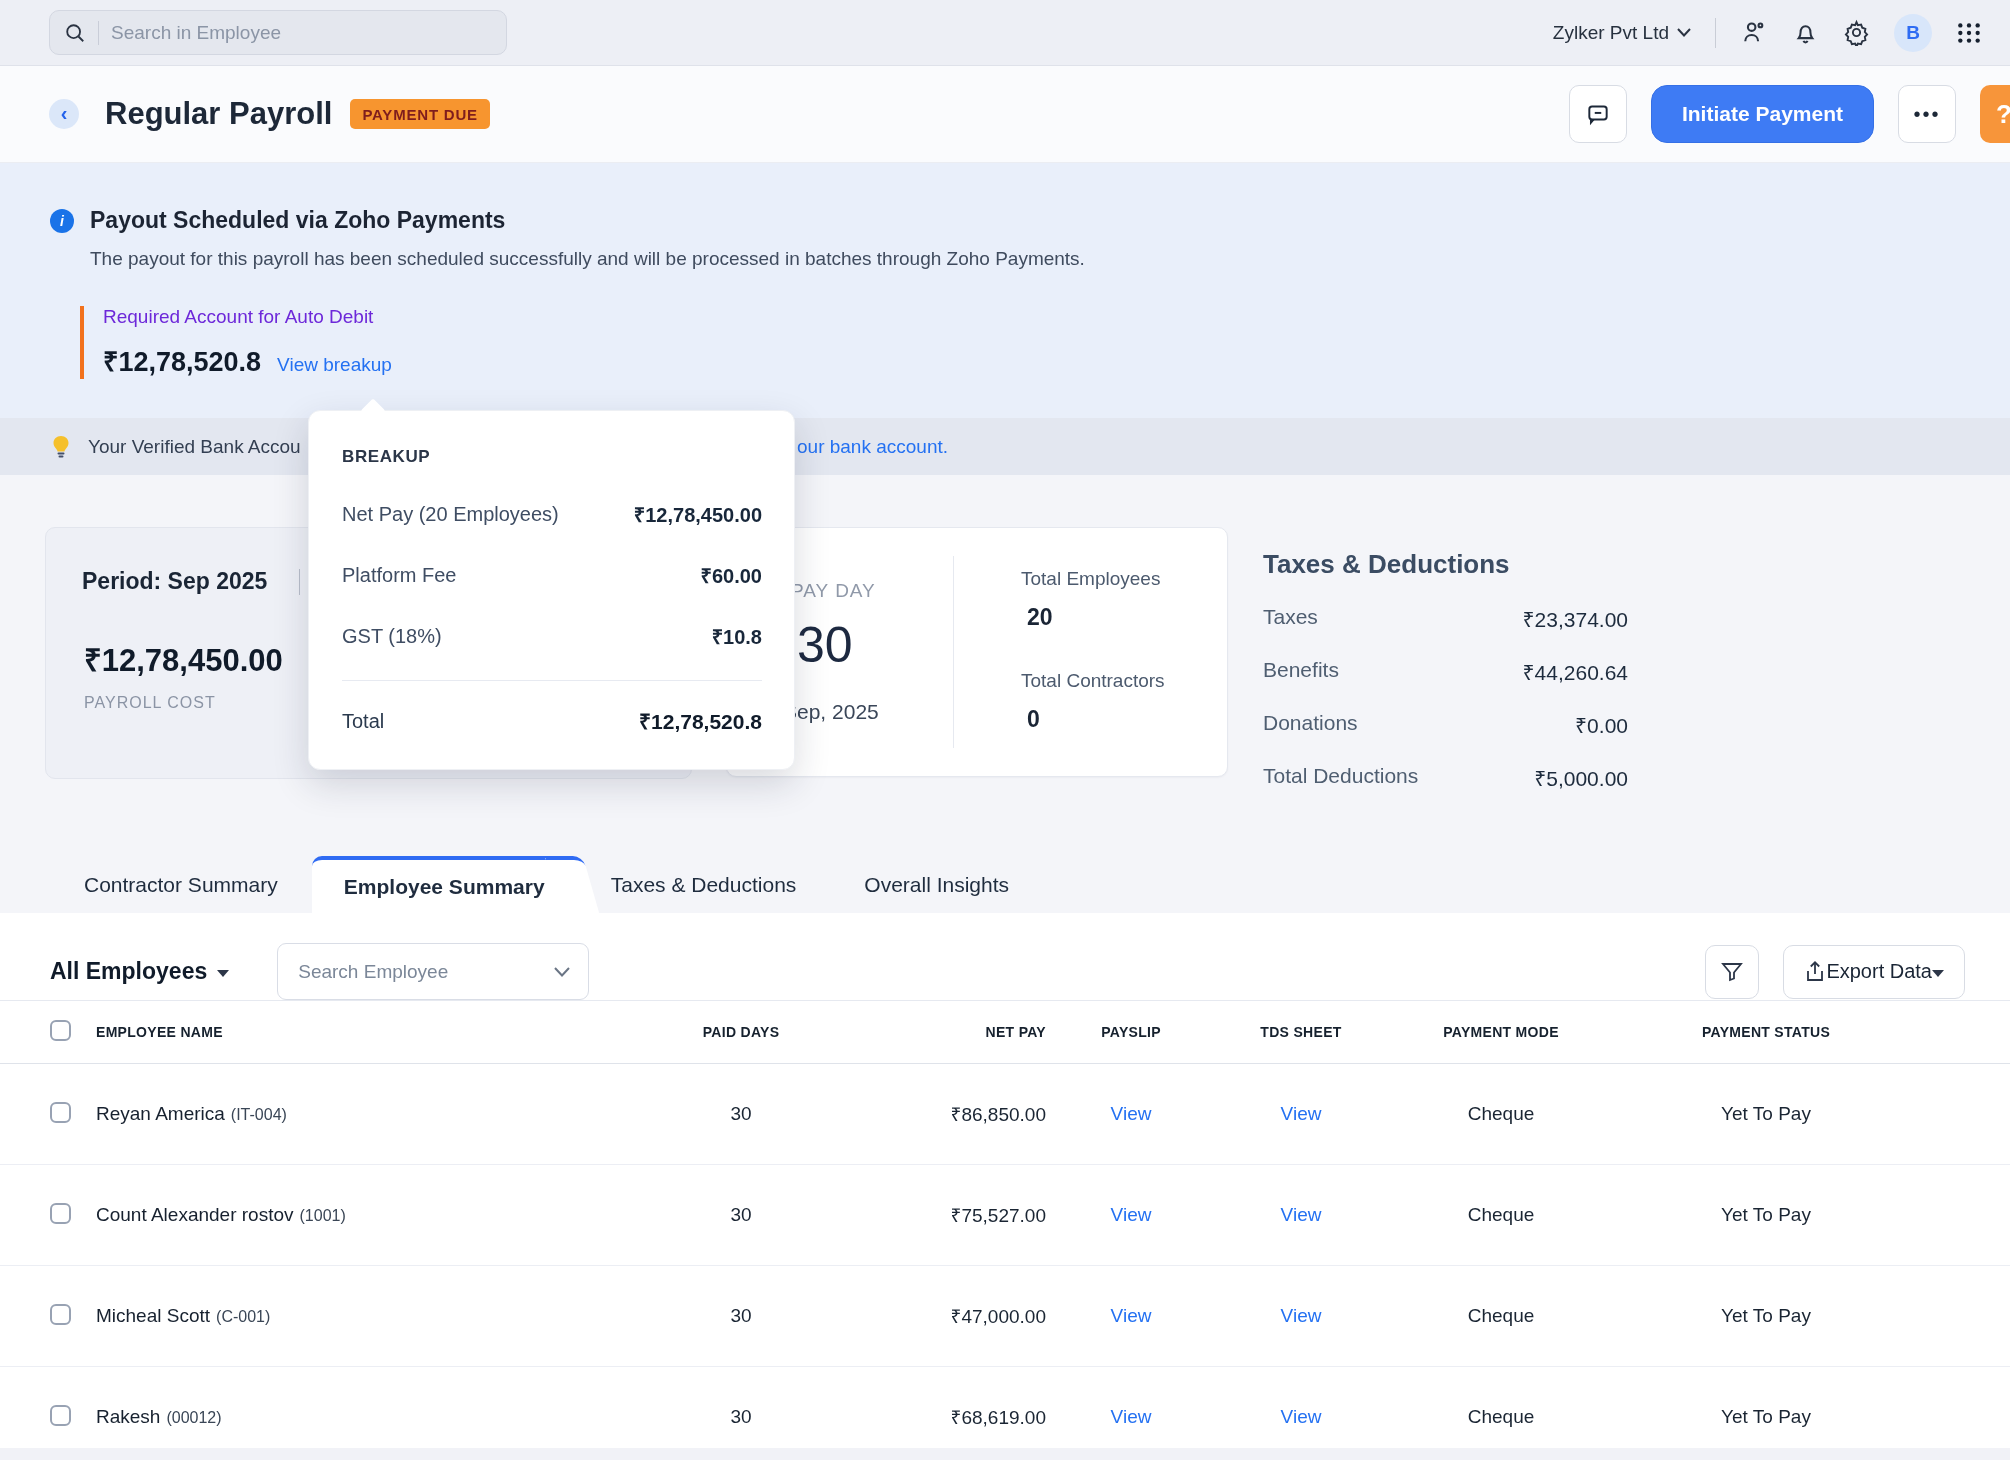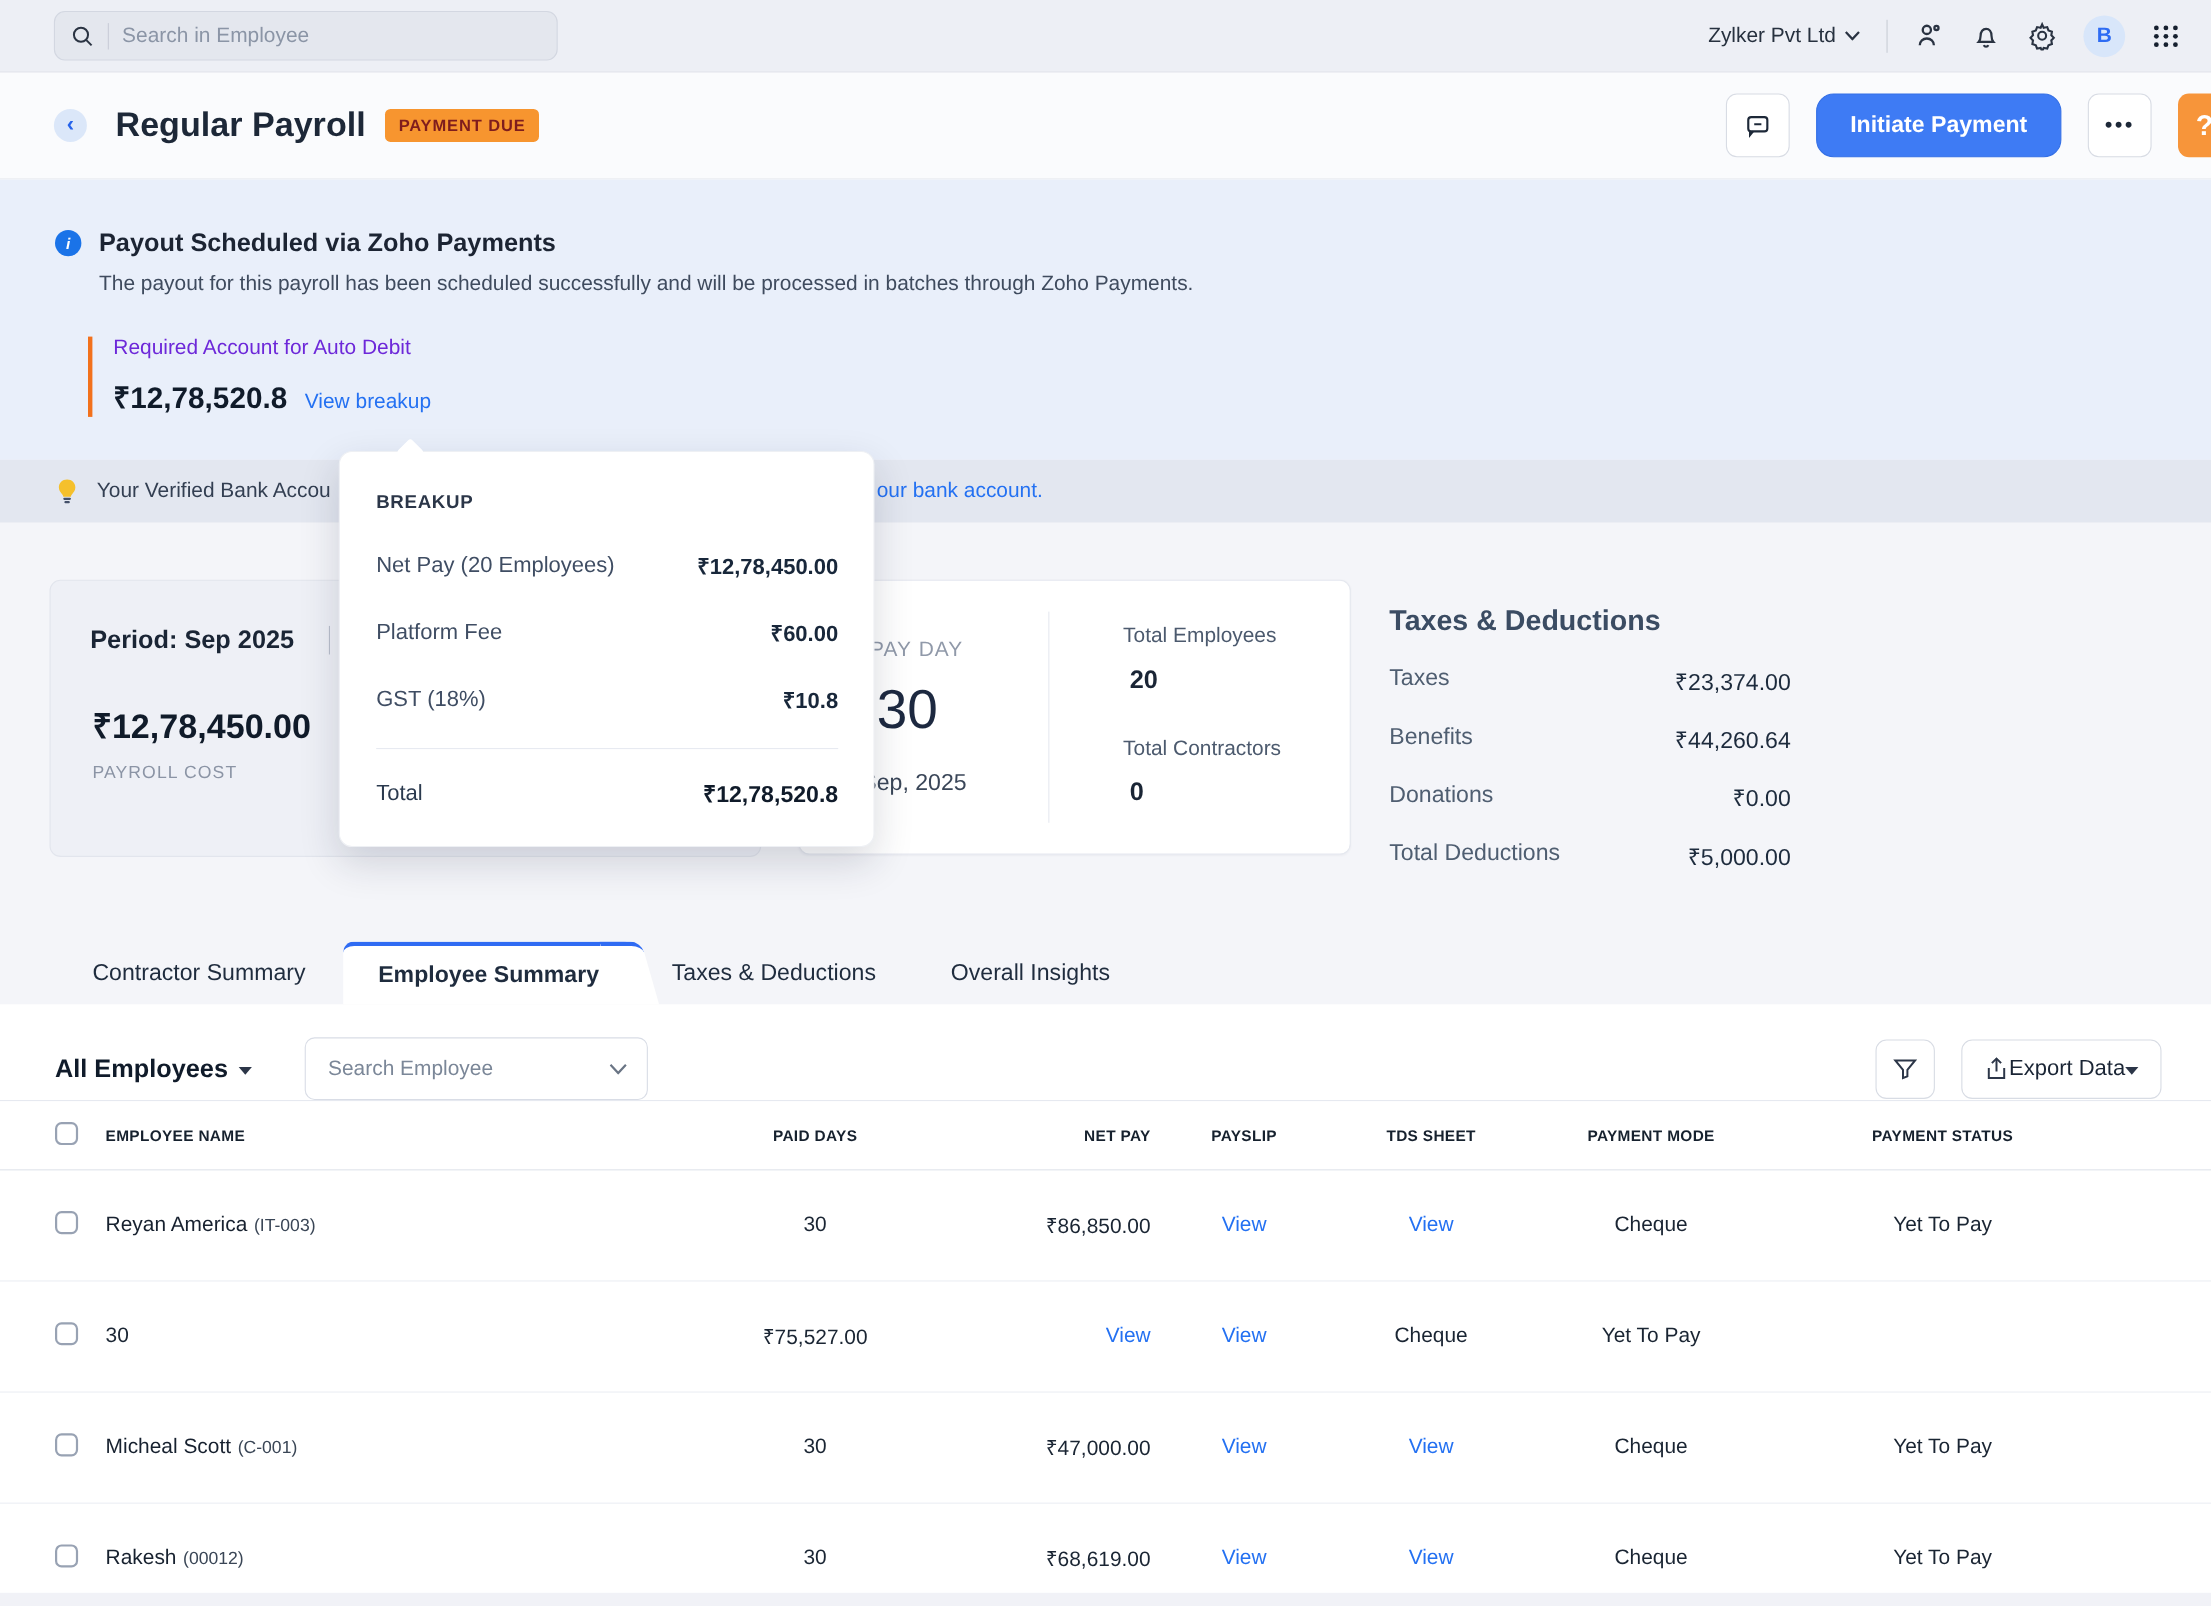--- a/index.html
+++ b/index.html
@@ -377,31 +377,32 @@
     <div>PAID DAYS</div>
     <div>NET PAY</div>
     <div>PAYSLIP</div>
     <div>TDS SHEET</div>
     <div>PAYMENT MODE</div>
     <div>PAYMENT STATUS</div>
   </div>
 
   <div class="t-grid t-row">
     <div><span class="cbx"></span></div>
-    <div><span class="emp-name">Reyan America</span><span class="emp-id">(IT-003)</span></div>
+    <div><span class="emp-name">Reyan America</span><span class="emp-id">(IT-004)</span></div>
     <div class="cell">30</div>
     <div class="cell">₹86,850.00</div>
     <div><a class="link view-link">View</a></div>
     <div><a class="link view-link">View</a></div>
     <div class="cell">Cheque</div>
     <div class="cell">Yet To Pay</div>
   </div>
 
   <div class="t-grid t-row">
     <div><span class="cbx"></span></div>
+    <div><span class="emp-name">Count Alexander rostov</span><span class="emp-id">(1001)</span></div>
     <div class="cell">30</div>
     <div class="cell">₹75,527.00</div>
     <div><a class="link view-link">View</a></div>
     <div><a class="link view-link">View</a></div>
     <div class="cell">Cheque</div>
     <div class="cell">Yet To Pay</div>
   </div>
 
   <div class="t-grid t-row">
     <div><span class="cbx"></span></div>

